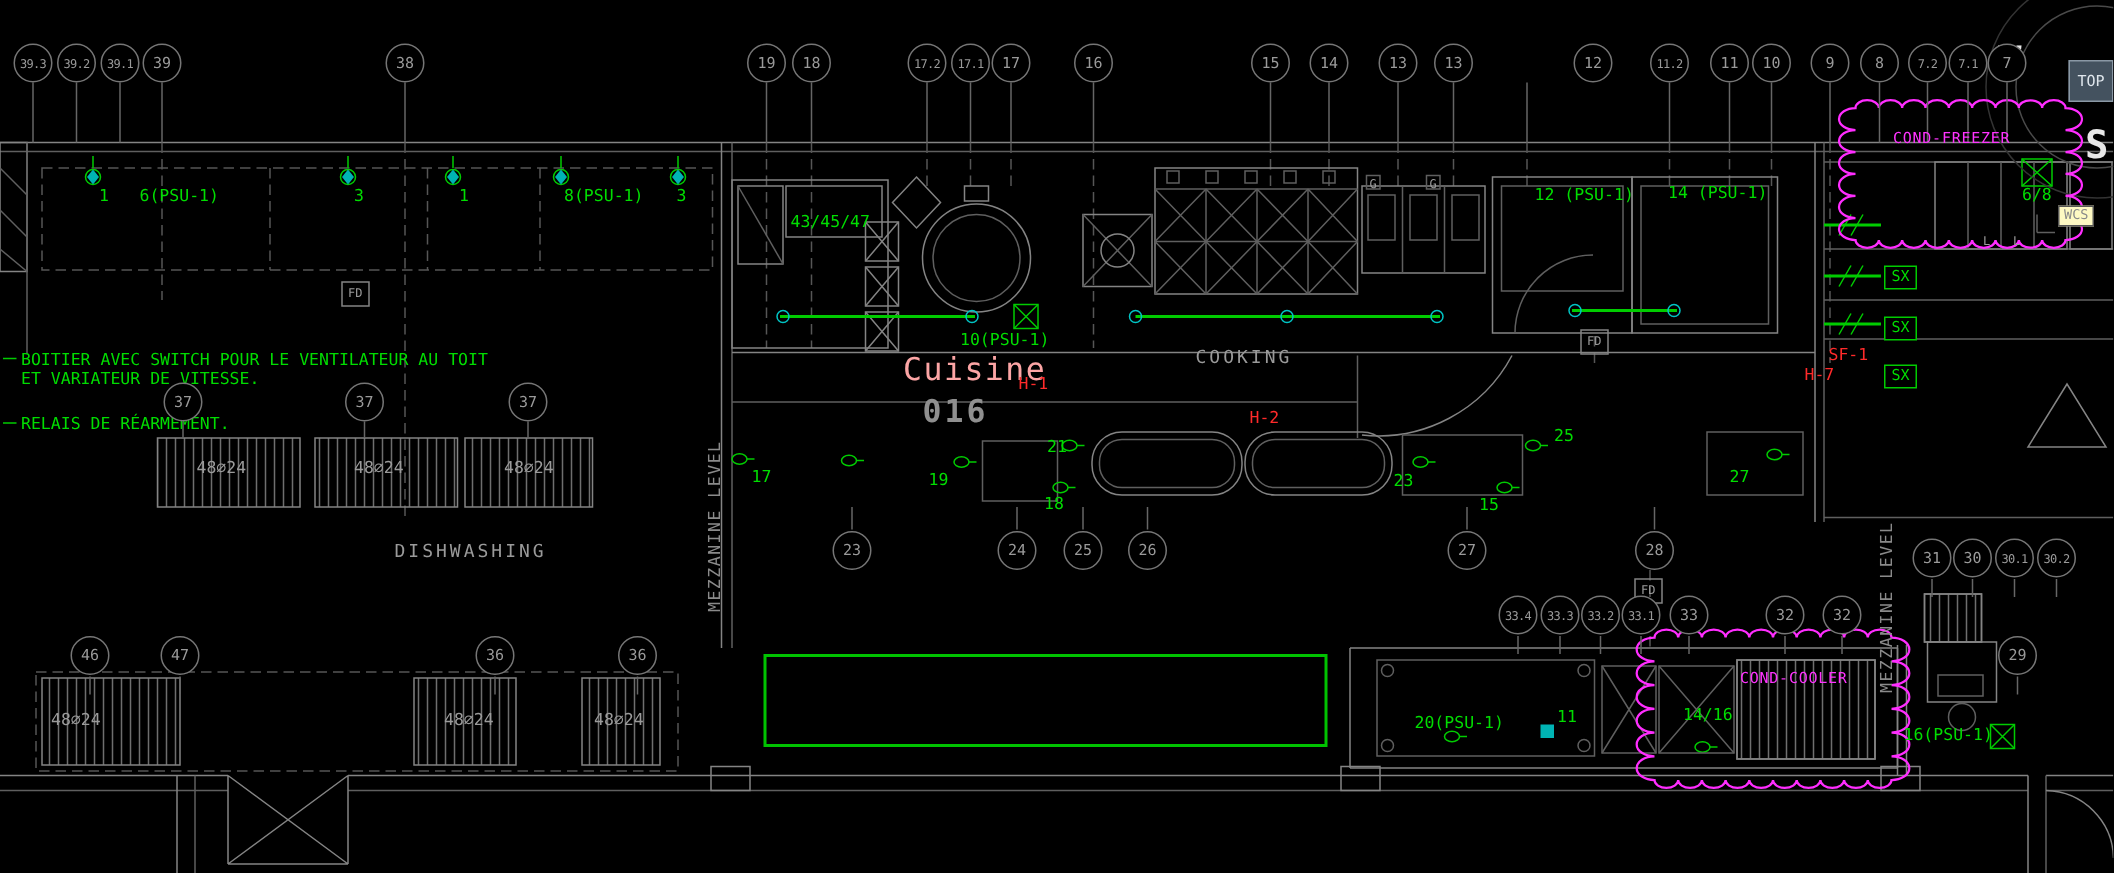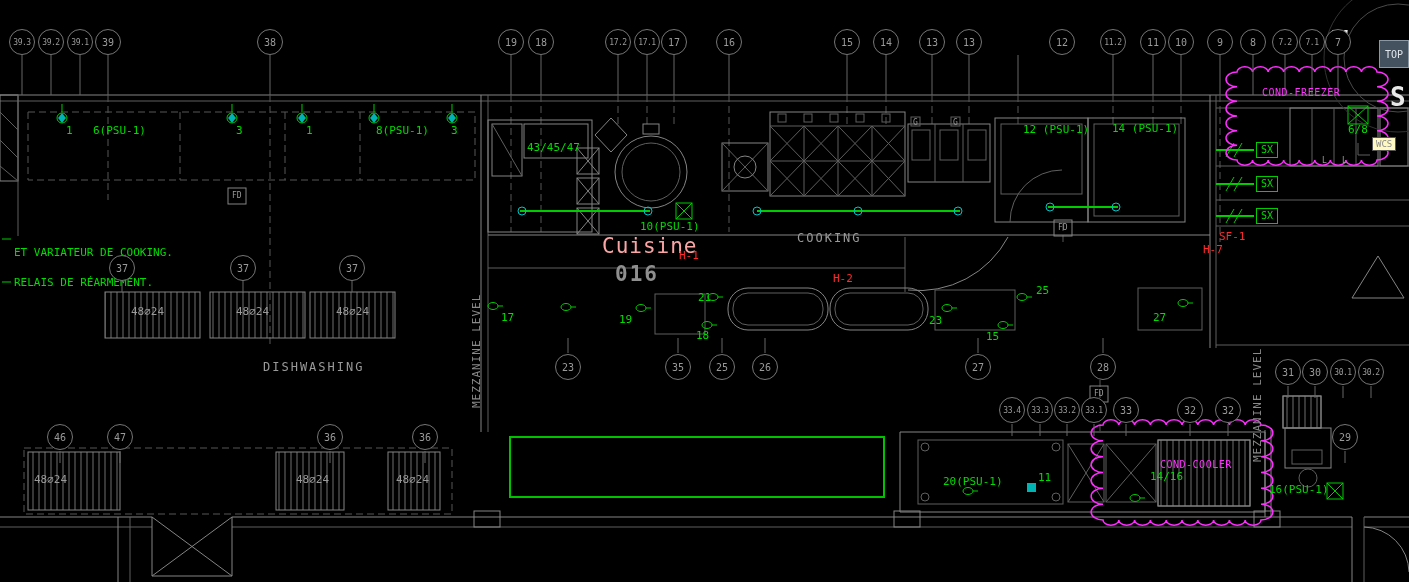--- a/index.html
+++ b/index.html
@@ -26,21 +26,21 @@
   .m1{color:#ff33ff;font-size:10px;letter-spacing:.5px;}
   .gy{color:#9a9a9a;font-size:11px;}
   .small{font-size:8px;}
   .sp{letter-spacing:2px;font-size:12px;}
   .vert{transform:rotate(-90deg);transform-origin:0 0;color:#8a8a8a;font-size:11px;letter-spacing:1px;}
   .bubble{position:absolute;width:26px;height:26px;border:1px solid #767676;border-radius:50%;
           color:#9a9a9a;background:#000;display:flex;align-items:center;justify-content:center;
           font-size:10px;box-sizing:border-box;}
   .bs{font-size:8px;letter-spacing:-.5px;}
   .sxbox{position:absolute;border:1px solid #00cc00;color:#00dd00;font-size:10px;
-         padding:1px 4px;background:#000;line-height:1.2;}
+         padding:1px 4px;background:#000;line-height:1.2;margin-top:35px;}
   .note{position:absolute;color:#00dd00;font-size:11px;white-space:pre;line-height:1;}
   #cuisine{position:absolute;left:602px;top:234px;color:#fca5a5;font-size:21px;letter-spacing:1px;}
   #room-num{position:absolute;left:615px;top:262px;color:#8f8f8f;font-size:21px;font-weight:bold;letter-spacing:2px;}
   #top-btn{position:absolute;left:1379px;top:40px;width:30px;height:28px;background:#44525f;
            border:1px solid #8a98a5;color:#dfe6ec;font-size:10px;display:flex;align-items:center;
            justify-content:center;box-sizing:border-box;}
   #wcs{position:absolute;left:1372px;top:137px;border:1px solid #555;color:#8a8a8a;font-size:9px;
        padding:1px 3px;background:#fef9c3;}
   .compass{position:absolute;color:#e8e8e8;font-size:26px;font-weight:bold;line-height:1;}
 </style>
@@ -336,21 +336,22 @@
       <line x1="60" y1="451" x2="60" y2="463" stroke="#666"></line>
       <line x1="120" y1="451" x2="120" y2="463" stroke="#666"></line>
       <line x1="330" y1="451" x2="330" y2="463" stroke="#666"></line>
       <line x1="425" y1="451" x2="425" y2="463" stroke="#666"></line>
       <line x1="1345" y1="451" x2="1345" y2="463" stroke="#666"></line>
     </svg>
 
   <span id="cuisine">Cuisine</span>
   <span id="room-num">016</span>
 
-  <div class="note" style="left:14px;top:247px">ET VARIATEUR DE COOKING.</div>
+  <div class="note" style="left:14px;top:234px">BOITIER AVEC SWITCH POUR LE VENTILATEUR AU TOIT</div>
+  <div class="note" style="left:14px;top:247px">ET VARIATEUR DE VITESSE.</div>
   <div class="note" style="left:14px;top:277px">RELAIS DE RÉARMEMENT.</div>
 
   <div id="top-btn">TOP</div>
   <span class="compass" style="left:1332px;top:28px">W</span>
   <span class="compass" style="left:1390px;top:84px">S</span>
   <div id="wcs">WCS</div>
 
 <span class="lab g1" style="left: 66px; top: 125px;">1</span>
     <span class="lab g1" style="left: 93px; top: 125px;">6(PSU-1)</span>
     <span class="lab g1" style="left: 236px; top: 125px;">3</span>
@@ -365,28 +366,28 @@
     <span class="lab g1" style="left: 501px; top: 312px;">17</span>
     <span class="lab g1" style="left: 619px; top: 314px;">19</span>
     <span class="lab g1" style="left: 698px; top: 292px;">21</span>
     <span class="lab g1" style="left: 696px; top: 330px;">18</span>
     <span class="lab g1" style="left: 929px; top: 315px;">23</span>
     <span class="lab g1" style="left: 1036px; top: 285px;">25</span>
     <span class="lab g1" style="left: 986px; top: 331px;">15</span>
     <span class="lab g1" style="left: 1153px; top: 312px;">27</span>
     <span class="lab g1" style="left: 943px; top: 476px;">20(PSU-1)</span>
     <span class="lab g1" style="left: 1038px; top: 472px;">11</span>
-    <span class="lab g1" style="left: 1122px; top: 471px; margin-left: 28px;">14/16</span>
+    <span class="lab g1" style="left: 1122px; top: 471px;">14/16</span>
     <span class="lab g1" style="left: 1269px; top: 484px;">16(PSU-1)</span>
     <span class="lab r1" style="left: 679px; top: 250px;">H-1</span>
     <span class="lab r1" style="left: 833px; top: 273px;">H-2</span>
     <span class="lab r1" style="left: 1203px; top: 244px;">H-7</span>
     <span class="lab r1" style="left: 1219px; top: 231px;">SF-1</span>
     <span class="lab m1" style="left: 1262px; top: 88px;">COND-FREEZER</span>
-    <span class="lab m1" style="left: 1160px; top: 448px; margin-top: 12px;">COND-COOLER</span>
+    <span class="lab m1" style="left: 1160px; top: 448px;">COND-COOLER</span>
     <span class="lab gy sp" style="left: 797px; top: 232px;">COOKING</span>
     <span class="lab gy sp" style="left: 263px; top: 361px; text-align: right;">DISHWASHING</span>
     <span class="lab gy" style="left: 131px; top: 306px;">48∅24</span>
     <span class="lab gy" style="left: 236px; top: 306px;">48∅24</span>
     <span class="lab gy" style="left: 336px; top: 306px;">48∅24</span>
     <span class="lab gy" style="left: 34px; top: 474px;">48∅24</span>
     <span class="lab gy" style="left: 296px; top: 474px;">48∅24</span>
     <span class="lab gy" style="left: 396px; top: 474px;">48∅24</span>
     <span class="lab gy small" style="left: 232px; top: 192px;">FD</span>
     <span class="lab gy small" style="left: 1058px; top: 224px;">FD</span>
@@ -421,21 +422,21 @@
     <div class="bubble" style="left: 1168px; top: 29px;">10</div>
     <div class="bubble" style="left: 1207px; top: 29px;">9</div>
     <div class="bubble" style="left: 1240px; top: 29px;">8</div>
     <div class="bubble bs" style="left: 1272px; top: 29px;">7.2</div>
     <div class="bubble bs" style="left: 1299px; top: 29px;">7.1</div>
     <div class="bubble" style="left: 1325px; top: 29px;">7</div>
     <div class="bubble" style="left: 109px; top: 255px;">37</div>
     <div class="bubble" style="left: 230px; top: 255px;">37</div>
     <div class="bubble" style="left: 339px; top: 255px;">37</div>
     <div class="bubble" style="left: 555px; top: 354px;">23</div>
-    <div class="bubble" style="left: 665px; top: 354px;">35</div>
+    <div class="bubble" style="left: 665px; top: 354px;">24</div>
     <div class="bubble" style="left: 709px; top: 354px;">25</div>
     <div class="bubble" style="left: 752px; top: 354px;">26</div>
     <div class="bubble" style="left: 965px; top: 354px;">27</div>
     <div class="bubble" style="left: 1090px; top: 354px;">28</div>
     <div class="bubble" style="left: 1275px; top: 359px;">31</div>
     <div class="bubble" style="left: 1302px; top: 359px;">30</div>
     <div class="bubble bs" style="left: 1330px; top: 359px;">30.1</div>
     <div class="bubble bs" style="left: 1358px; top: 359px;">30.2</div>
     <div class="bubble bs" style="left: 999px; top: 397px;">33.4</div>
     <div class="bubble bs" style="left: 1027px; top: 397px;">33.3</div>

